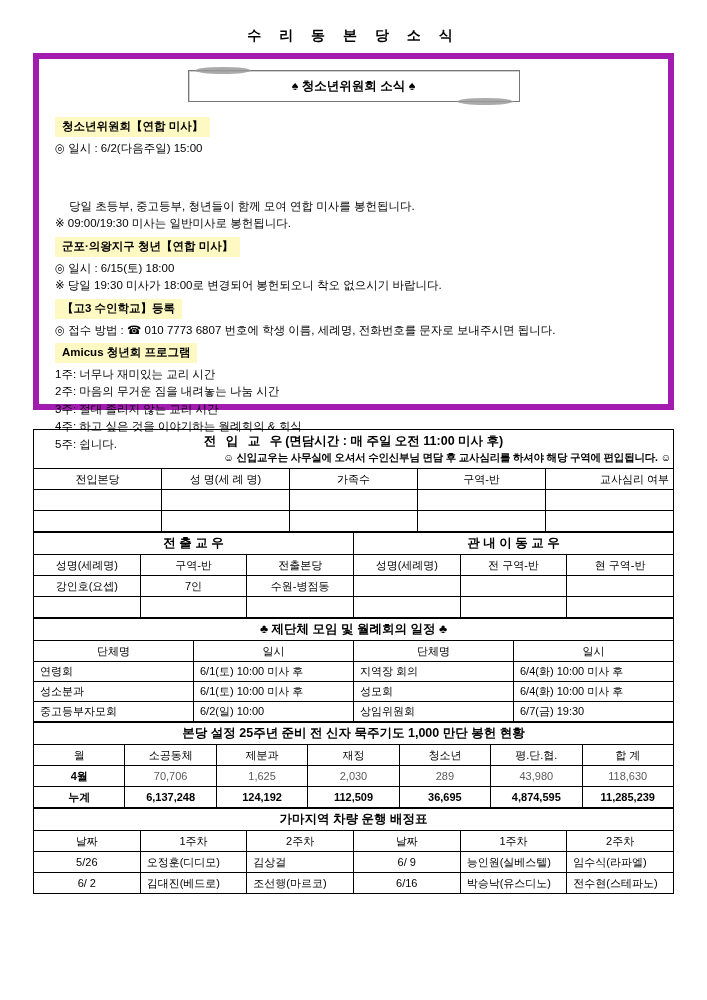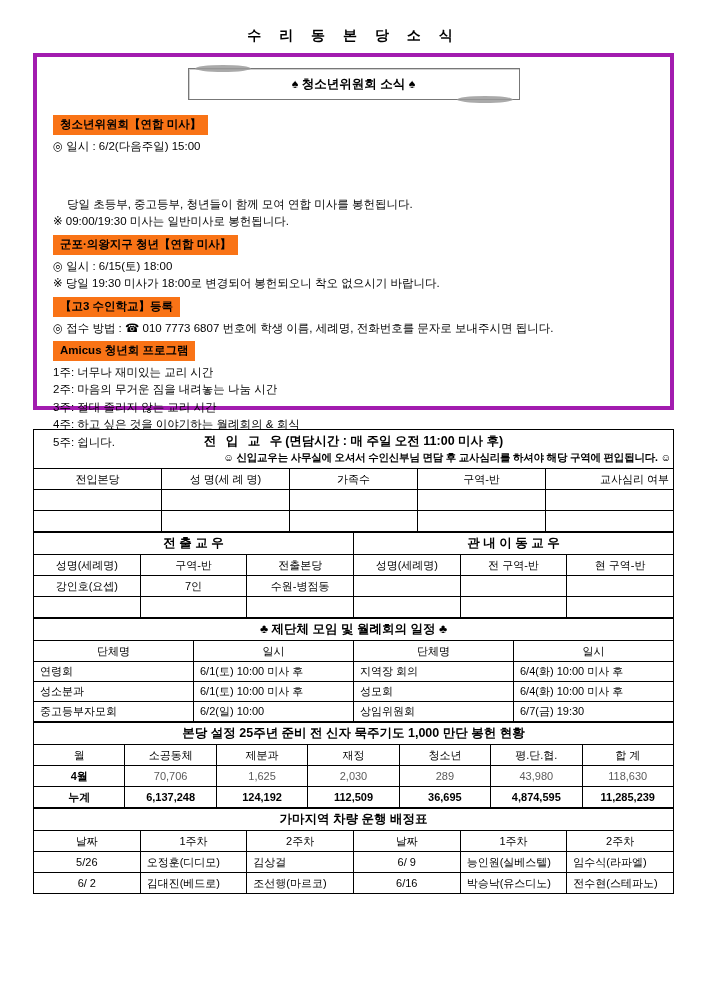--- a/index.html
+++ b/index.html
@@ -29,21 +29,21 @@
     font-weight: bold;
     letter-spacing: 7px;
     padding-top: 28px;
     padding-bottom: 10px;
     line-height: 1.1;
     white-space: pre;
   }
 
   
   .panel {
-    border: 4px solid #a21caf;
+    border: 6px solid #a21caf;
     padding: 10px 12px 12px 12px;
     box-sizing: border-box;
     height: 357px;
   }
   .banner-wrap {
     display: flex;
     justify-content: center;
     margin: 1px 0 11px 0;
   }
   .banner {
@@ -71,21 +71,21 @@
     position: absolute;
     right: 6px; bottom: -4px;
     width: 56px; height: 7px;
     background: #9b9b9b;
     border-radius: 50%;
     opacity: .85;
   }
 
   .hl {
     display: inline-block;
-    background: #f97316;
+    background: #fef9c3;
     font-size: 11.5px;
     font-weight: bold;
     padding: 2px 7px 3px 7px;
     margin: 4px 0 3px 4px;
     line-height: 1.25;
   }
   .line {
     font-size: 11.5px;
     line-height: 1.55;
     padding-left: 4px;

